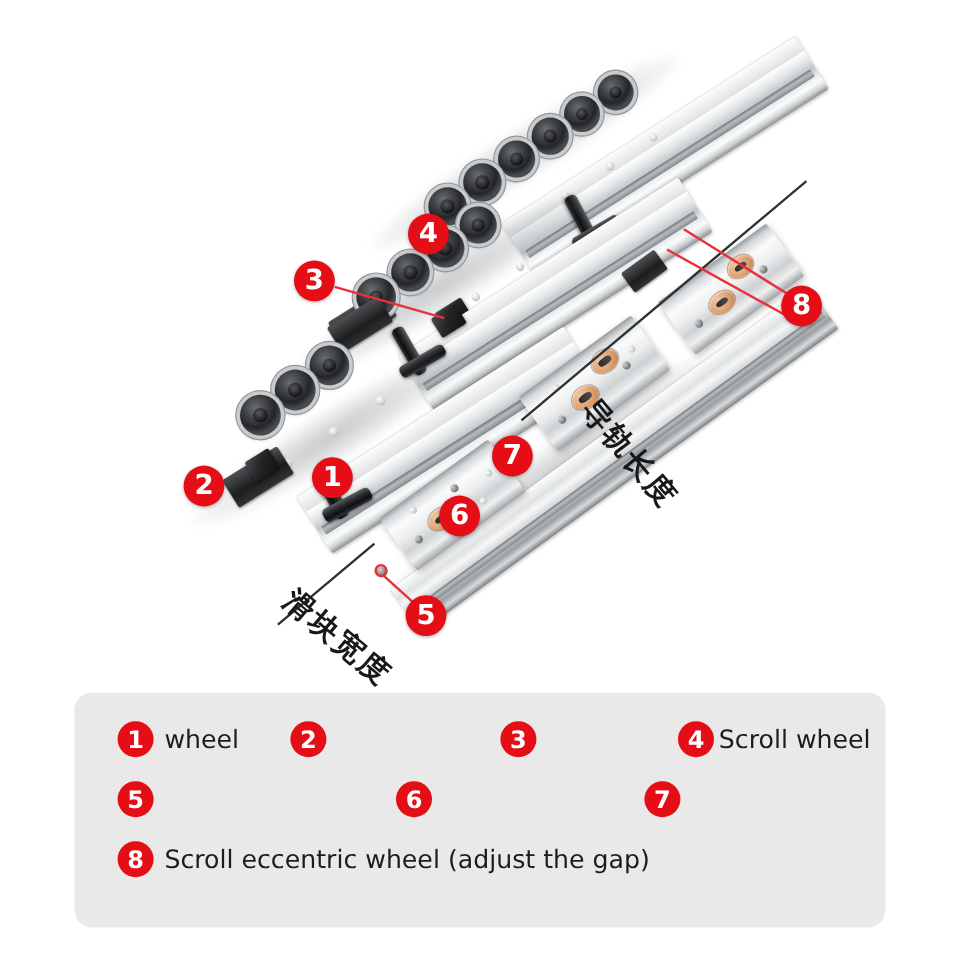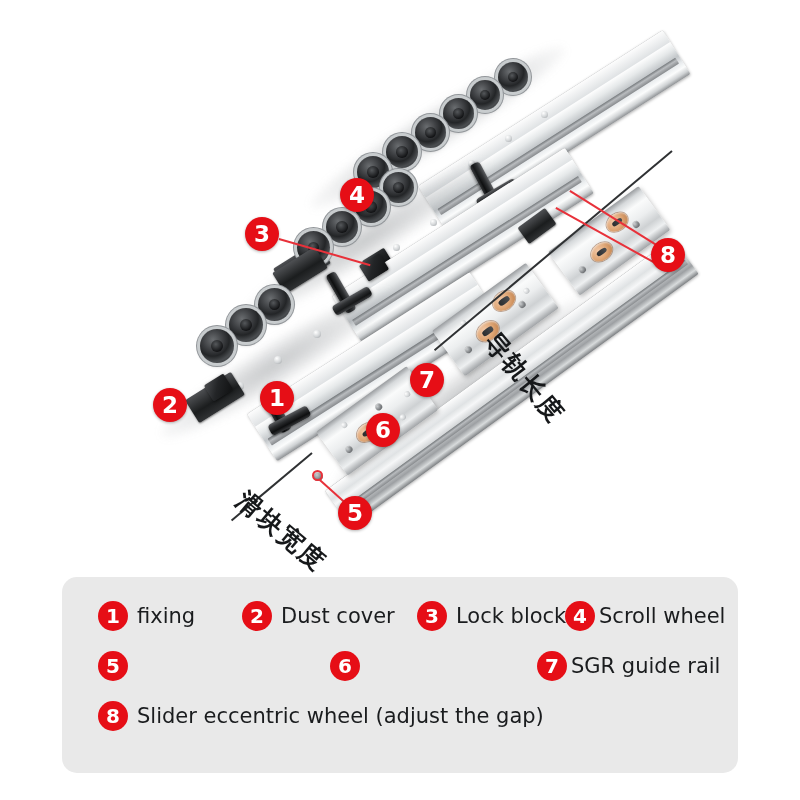--- a/index.html
+++ b/index.html
@@ -371,49 +371,46 @@
   <div class="badge" style="left:338px; top:496px;">5</div>
   <div class="badge" style="left:651px; top:238px;">8</div>
 
 </div>
 
 <div id="legend-panel">
 
   <div class="legend-row">
     <div class="legend-item" style="left:36px; top:0;">
       <span class="legend-badge">1</span>
-      <span class="legend-text">fixing</span>
+      <span class="legend-text">wheel</span>
     </div>
     <div class="legend-item" style="left:180px; top:0;">
       <span class="legend-badge">2</span>
-      <span class="legend-text">Dust cover</span>
     </div>
     <div class="legend-item" style="left:355px; top:0;">
       <span class="legend-badge">3</span>
-      <span class="legend-text">Lock block</span>
     </div>
     <div class="legend-item" style="left:503px; top:0;">
       <span class="legend-badge">4</span>
       <span class="legend-text tight">Scroll wheel</span>
     </div>
   </div>
 
   <div class="legend-row">
     <div class="legend-item" style="left:36px; top:0;">
       <span class="legend-badge">5</span>
     </div>
     <div class="legend-item" style="left:268px; top:0;">
       <span class="legend-badge">6</span>
     </div>
     <div class="legend-item" style="left:475px; top:0;">
       <span class="legend-badge">7</span>
-      <span class="legend-text tight">SGR guide rail</span>
     </div>
   </div>
 
   <div class="legend-row">
     <div class="legend-item" style="left:36px; top:0;">
       <span class="legend-badge">8</span>
-      <span class="legend-text">Slider eccentric wheel (adjust the gap)</span>
+      <span class="legend-text">Scroll eccentric wheel (adjust the gap)</span>
     </div>
   </div>
 
 </div>
 
 </body></html>

